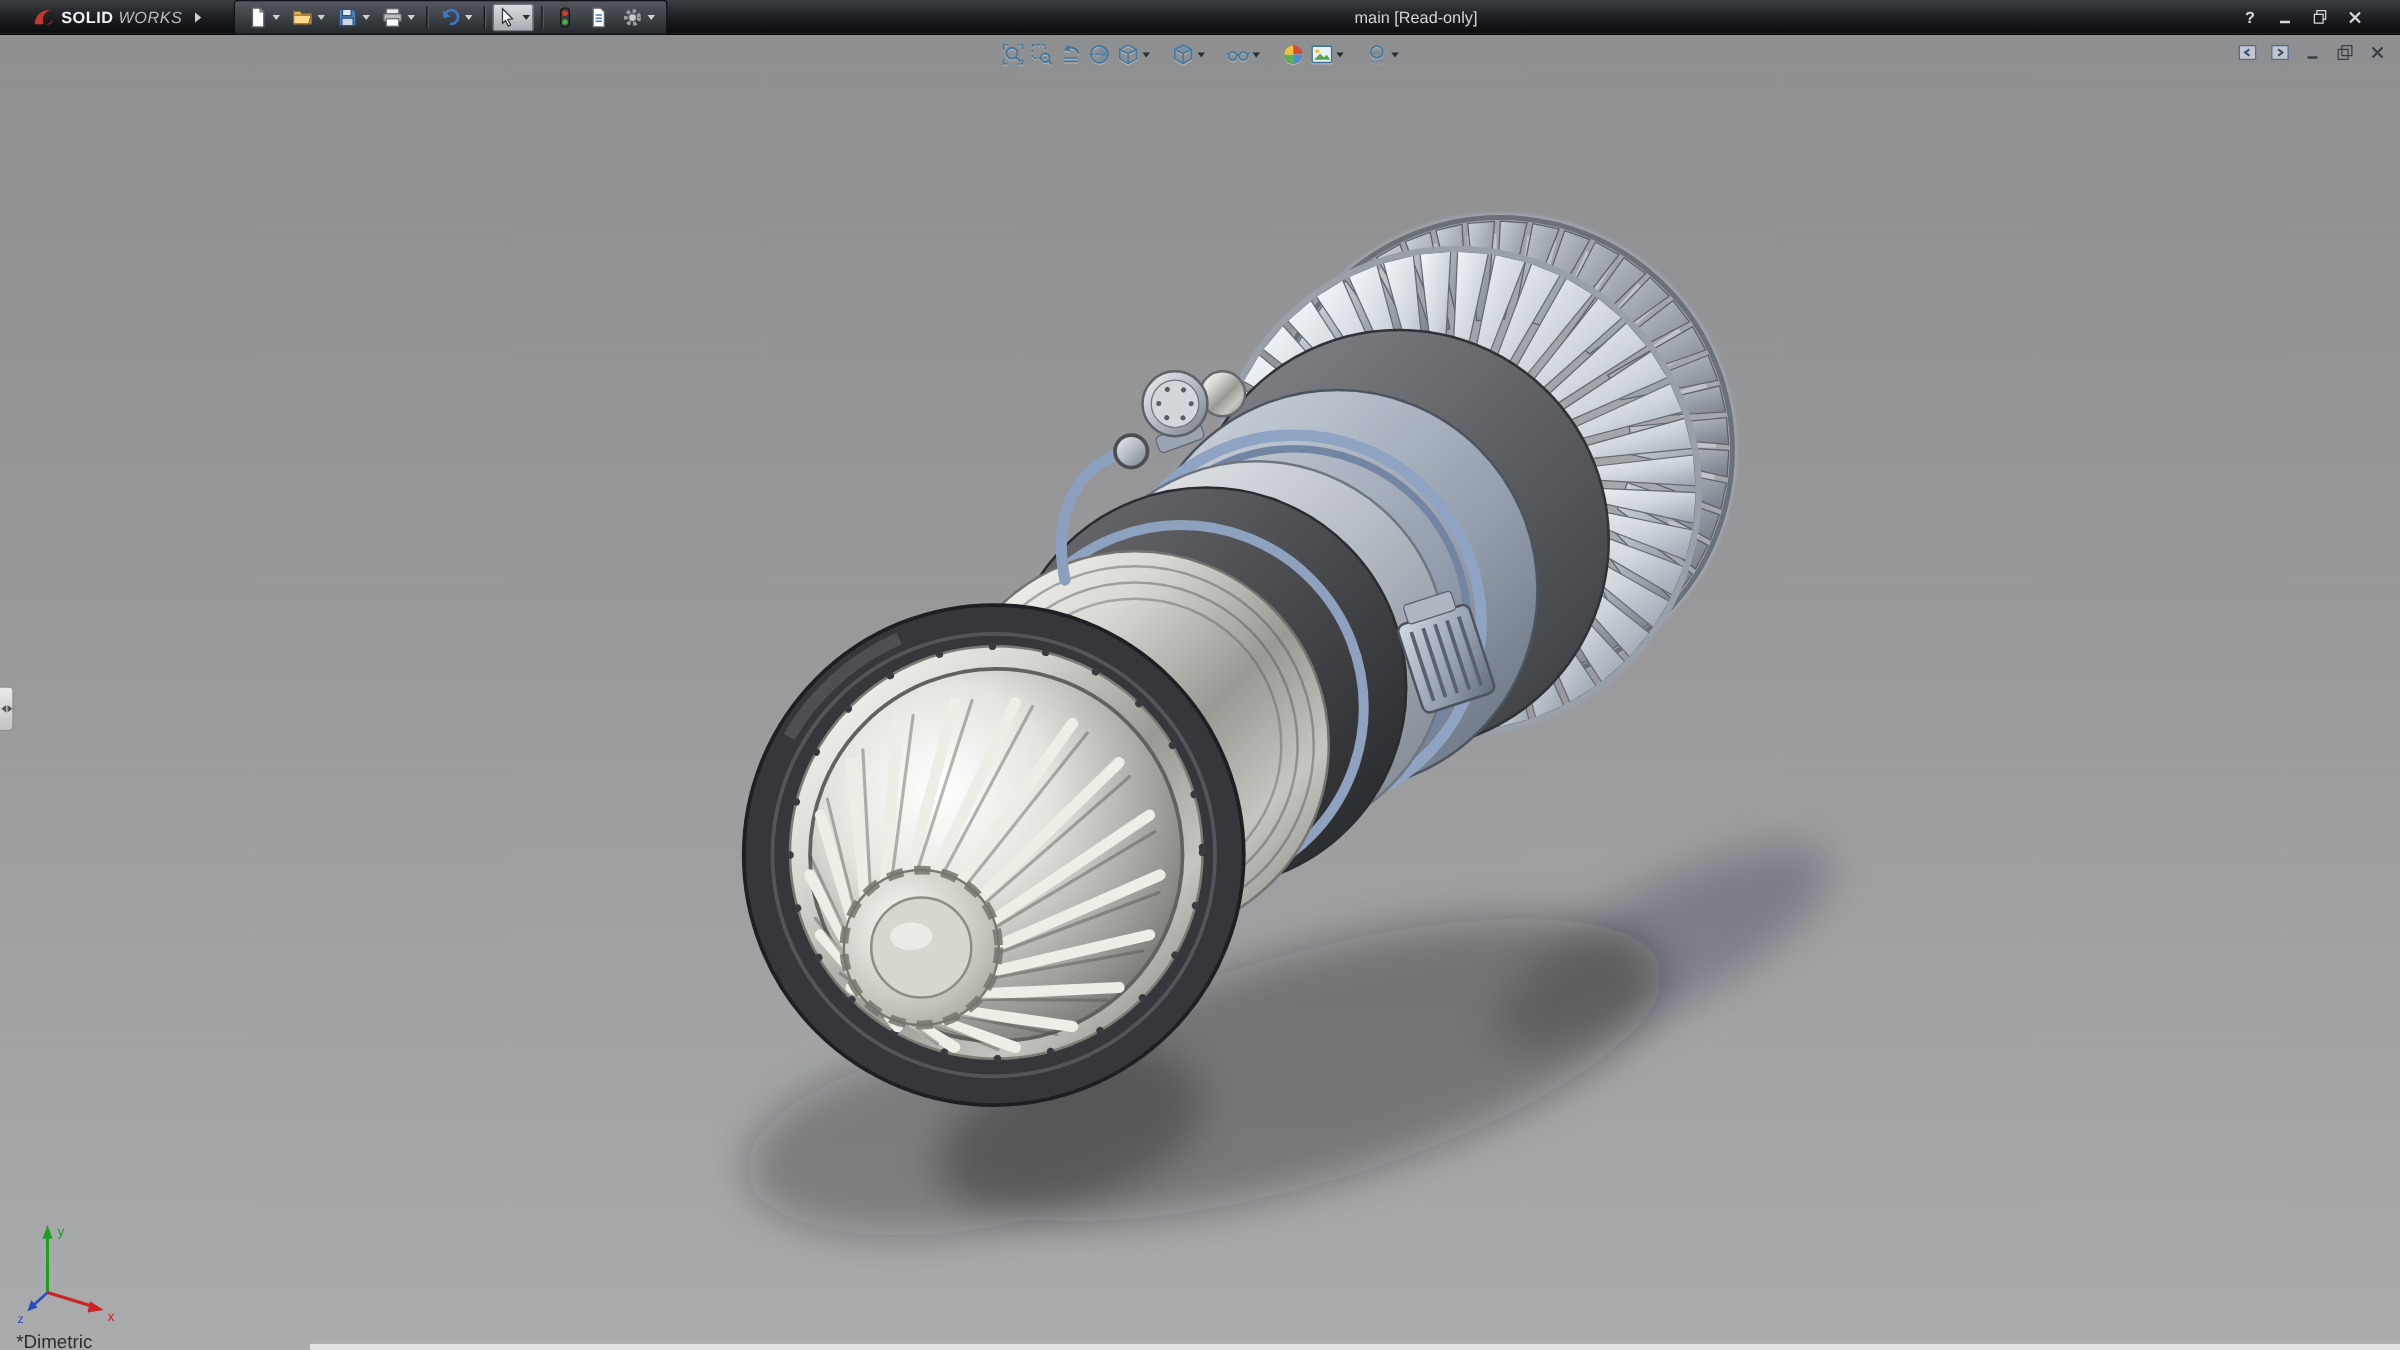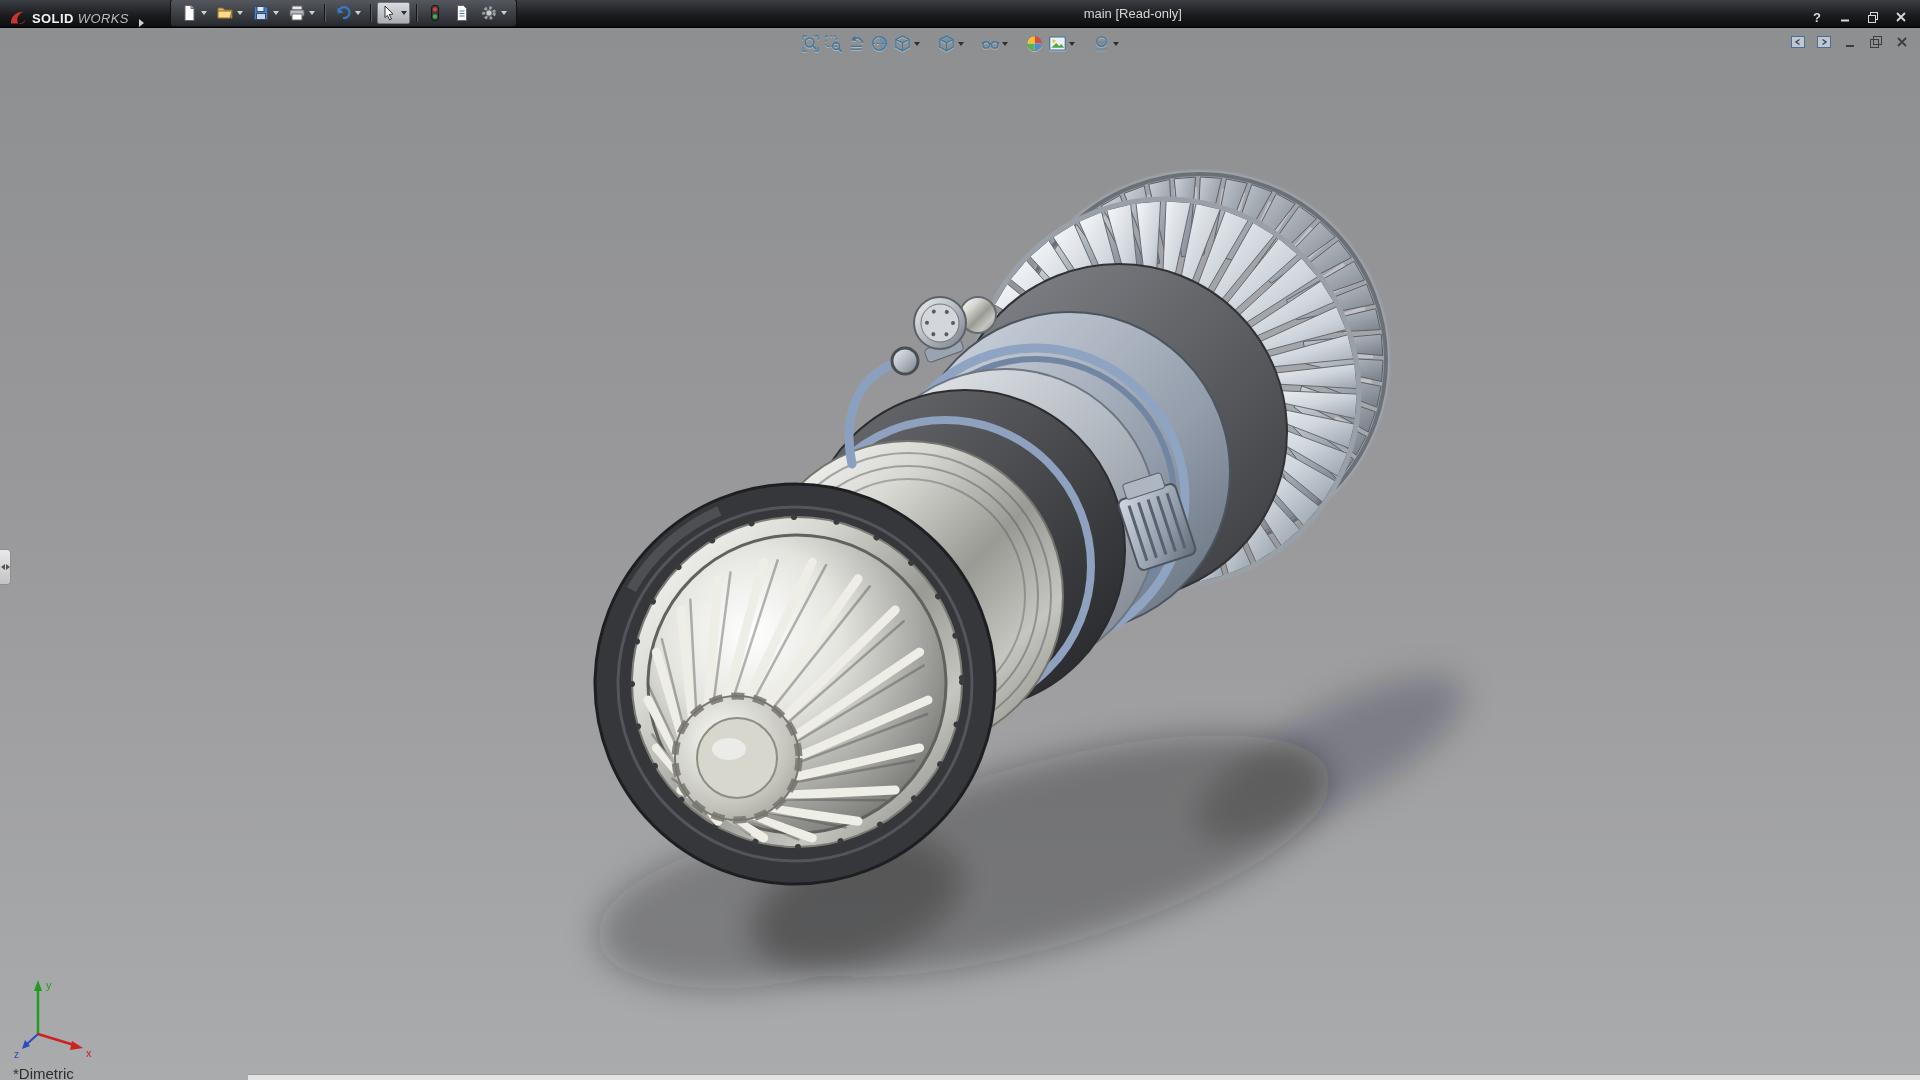--- a/index.html
+++ b/index.html
@@ -1,21 +1,21 @@
 <!DOCTYPE html>
 <html><head>
 <meta charset="utf-8">
 <style>
   html,body{margin:0;padding:0;width:1920px;height:1080px;overflow:hidden;
     font-family:"Liberation Sans",sans-serif;}
   .app{position:relative;width:1920px;height:1080px;background:#9a9a9c;}
 
   
-  .titlebar{position:relative;height:28px;display:flex;align-items:flex-end;
-    padding:0 8px;box-sizing:border-box;
+  .titlebar{position:relative;height:28px;display:flex;align-items:center;
+    padding:0 25px;box-sizing:border-box;
     background:linear-gradient(180deg,#3b3e43 0%,#1b1d20 55%,#0b0c0e 100%);
     border-bottom:1px solid #000;color:#d8d9da;}
   .brand{display:flex;align-items:center;gap:4px;}
   .brand-solid{font-weight:bold;font-size:13px;color:#f2f2f2;letter-spacing:.4px;}
   .brand-works{font-size:13px;color:#b9bbbe;letter-spacing:.4px;font-style:italic;}
   .menu-arrow{width:0;height:0;border-left:5px solid #cfd1d4;
     border-top:4px solid transparent;border-bottom:4px solid transparent;margin-left:10px;cursor:pointer;}
   .tb-wrap{margin-left:26px;display:flex;align-items:center;gap:3px;padding:2px 6px;
     background:linear-gradient(180deg,#54585e,#26292d);
     border:1px solid #121316;border-radius:3px;}

